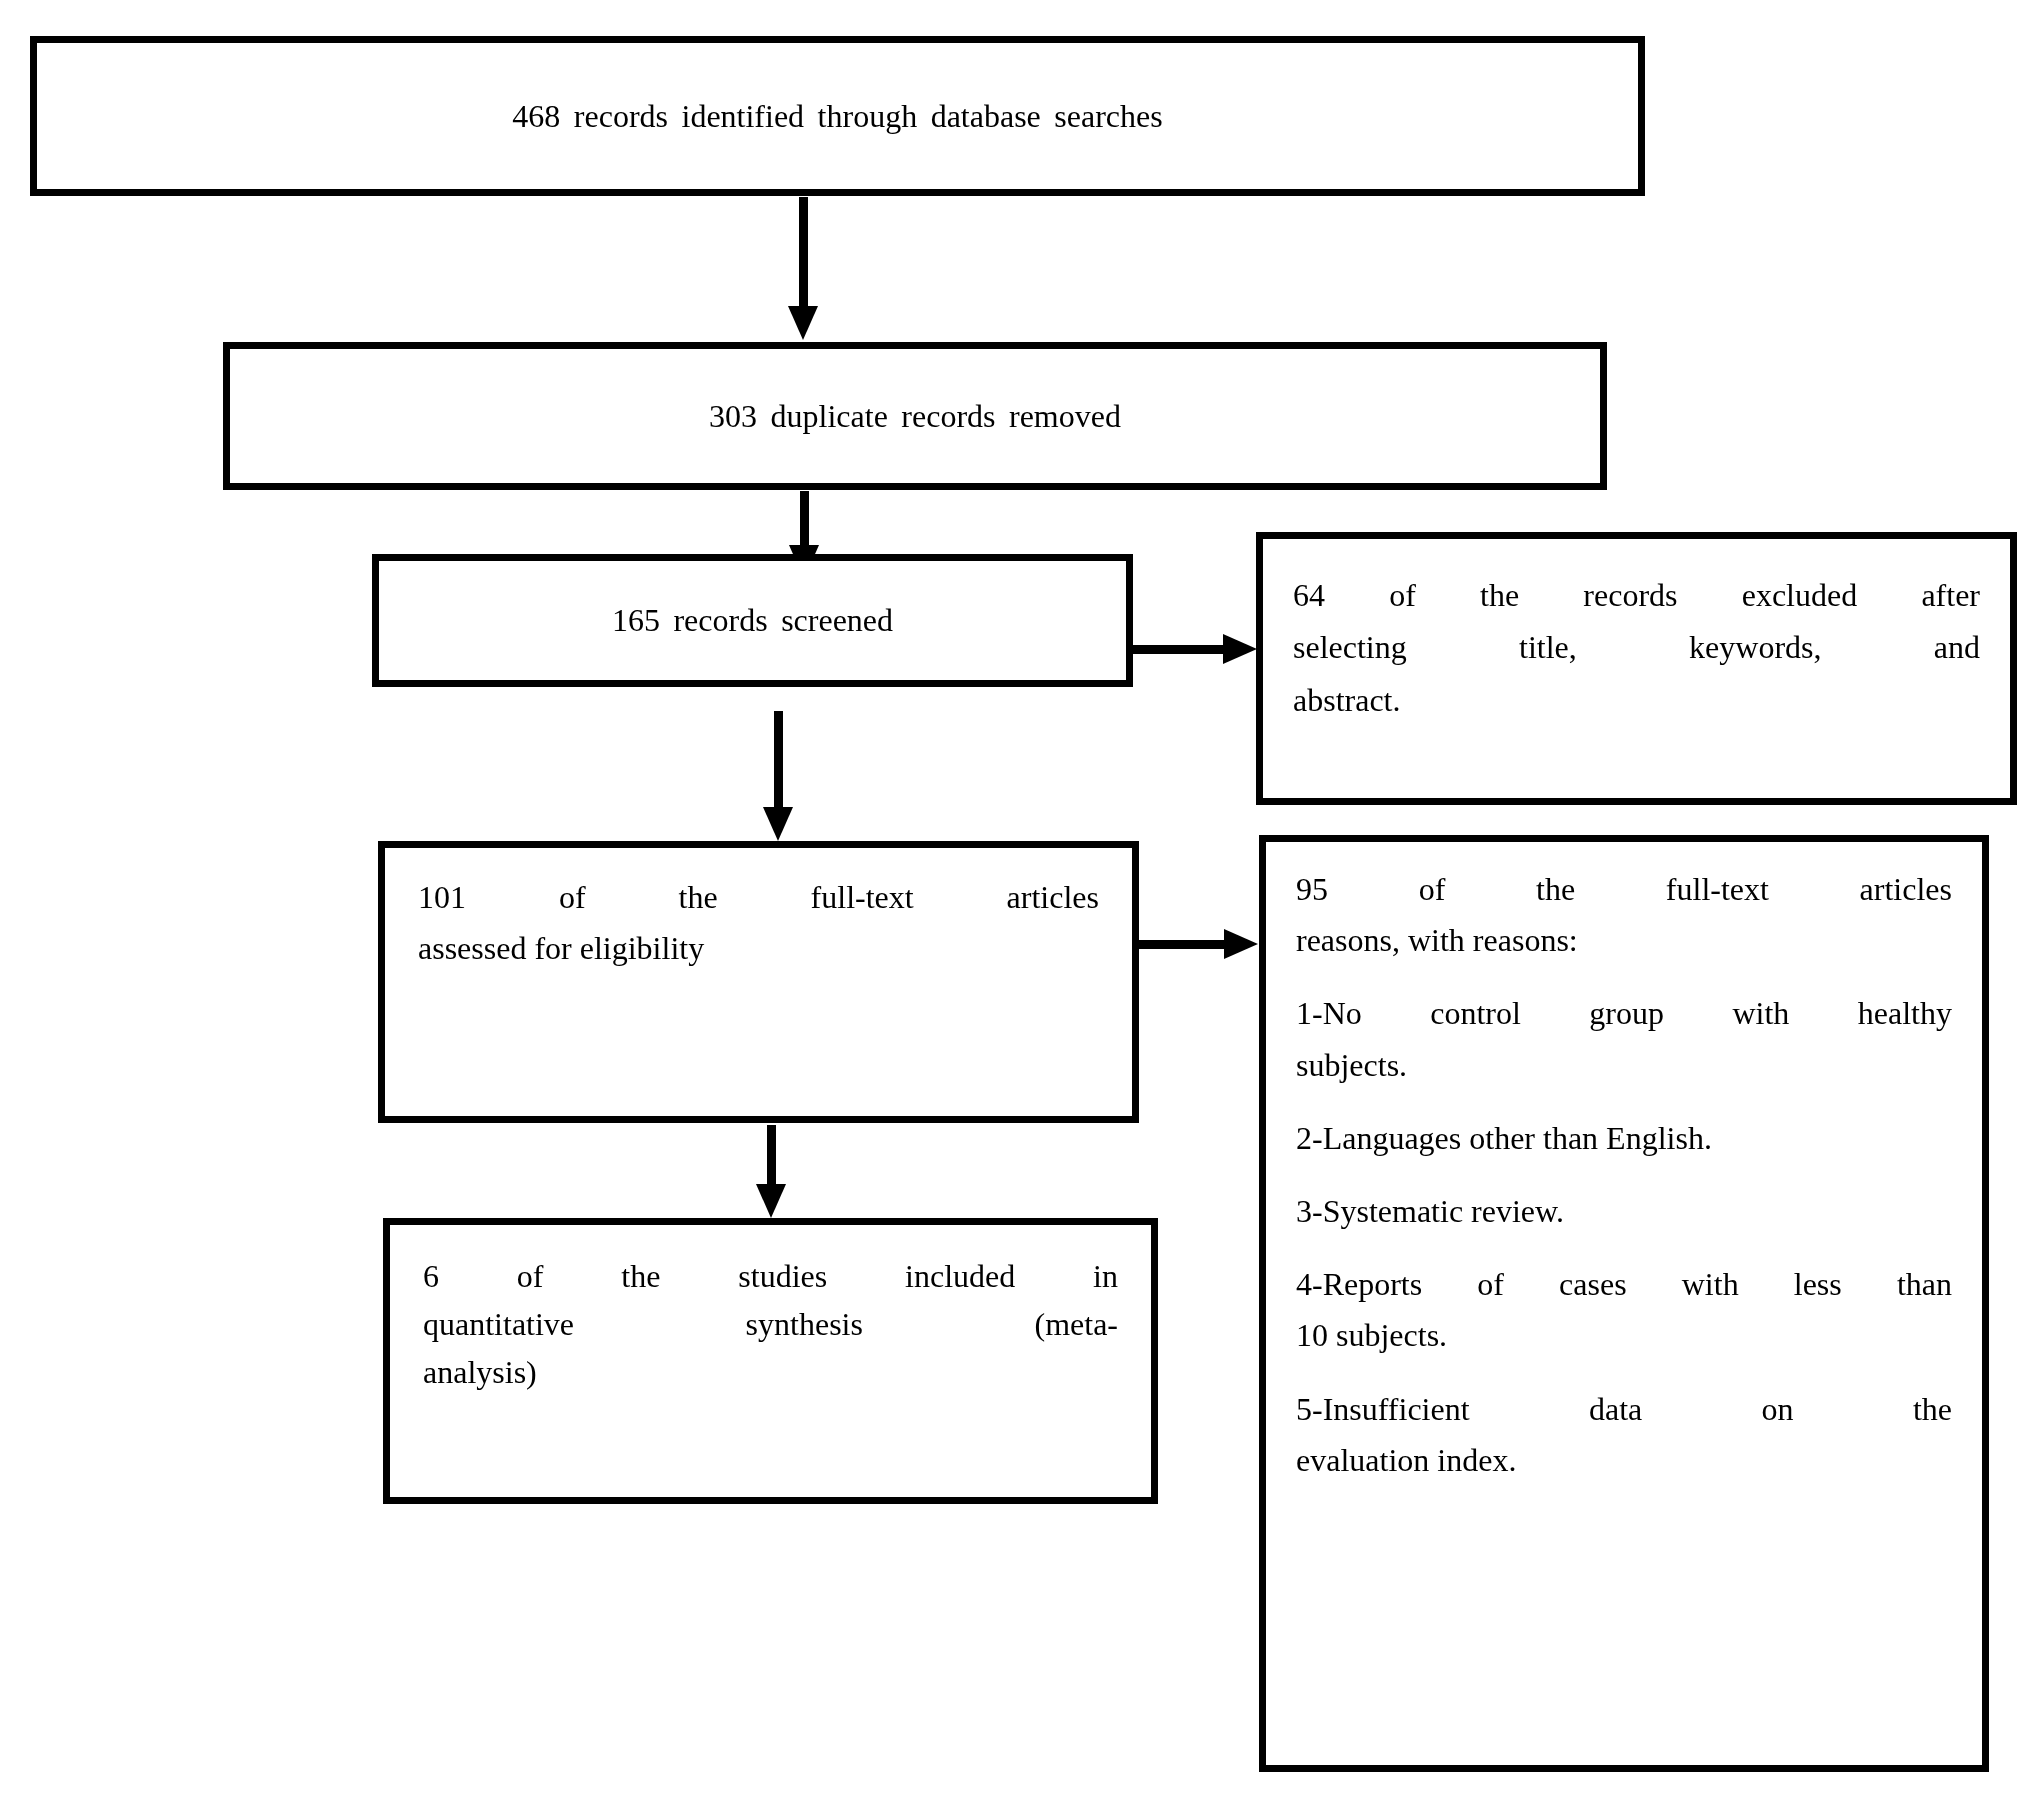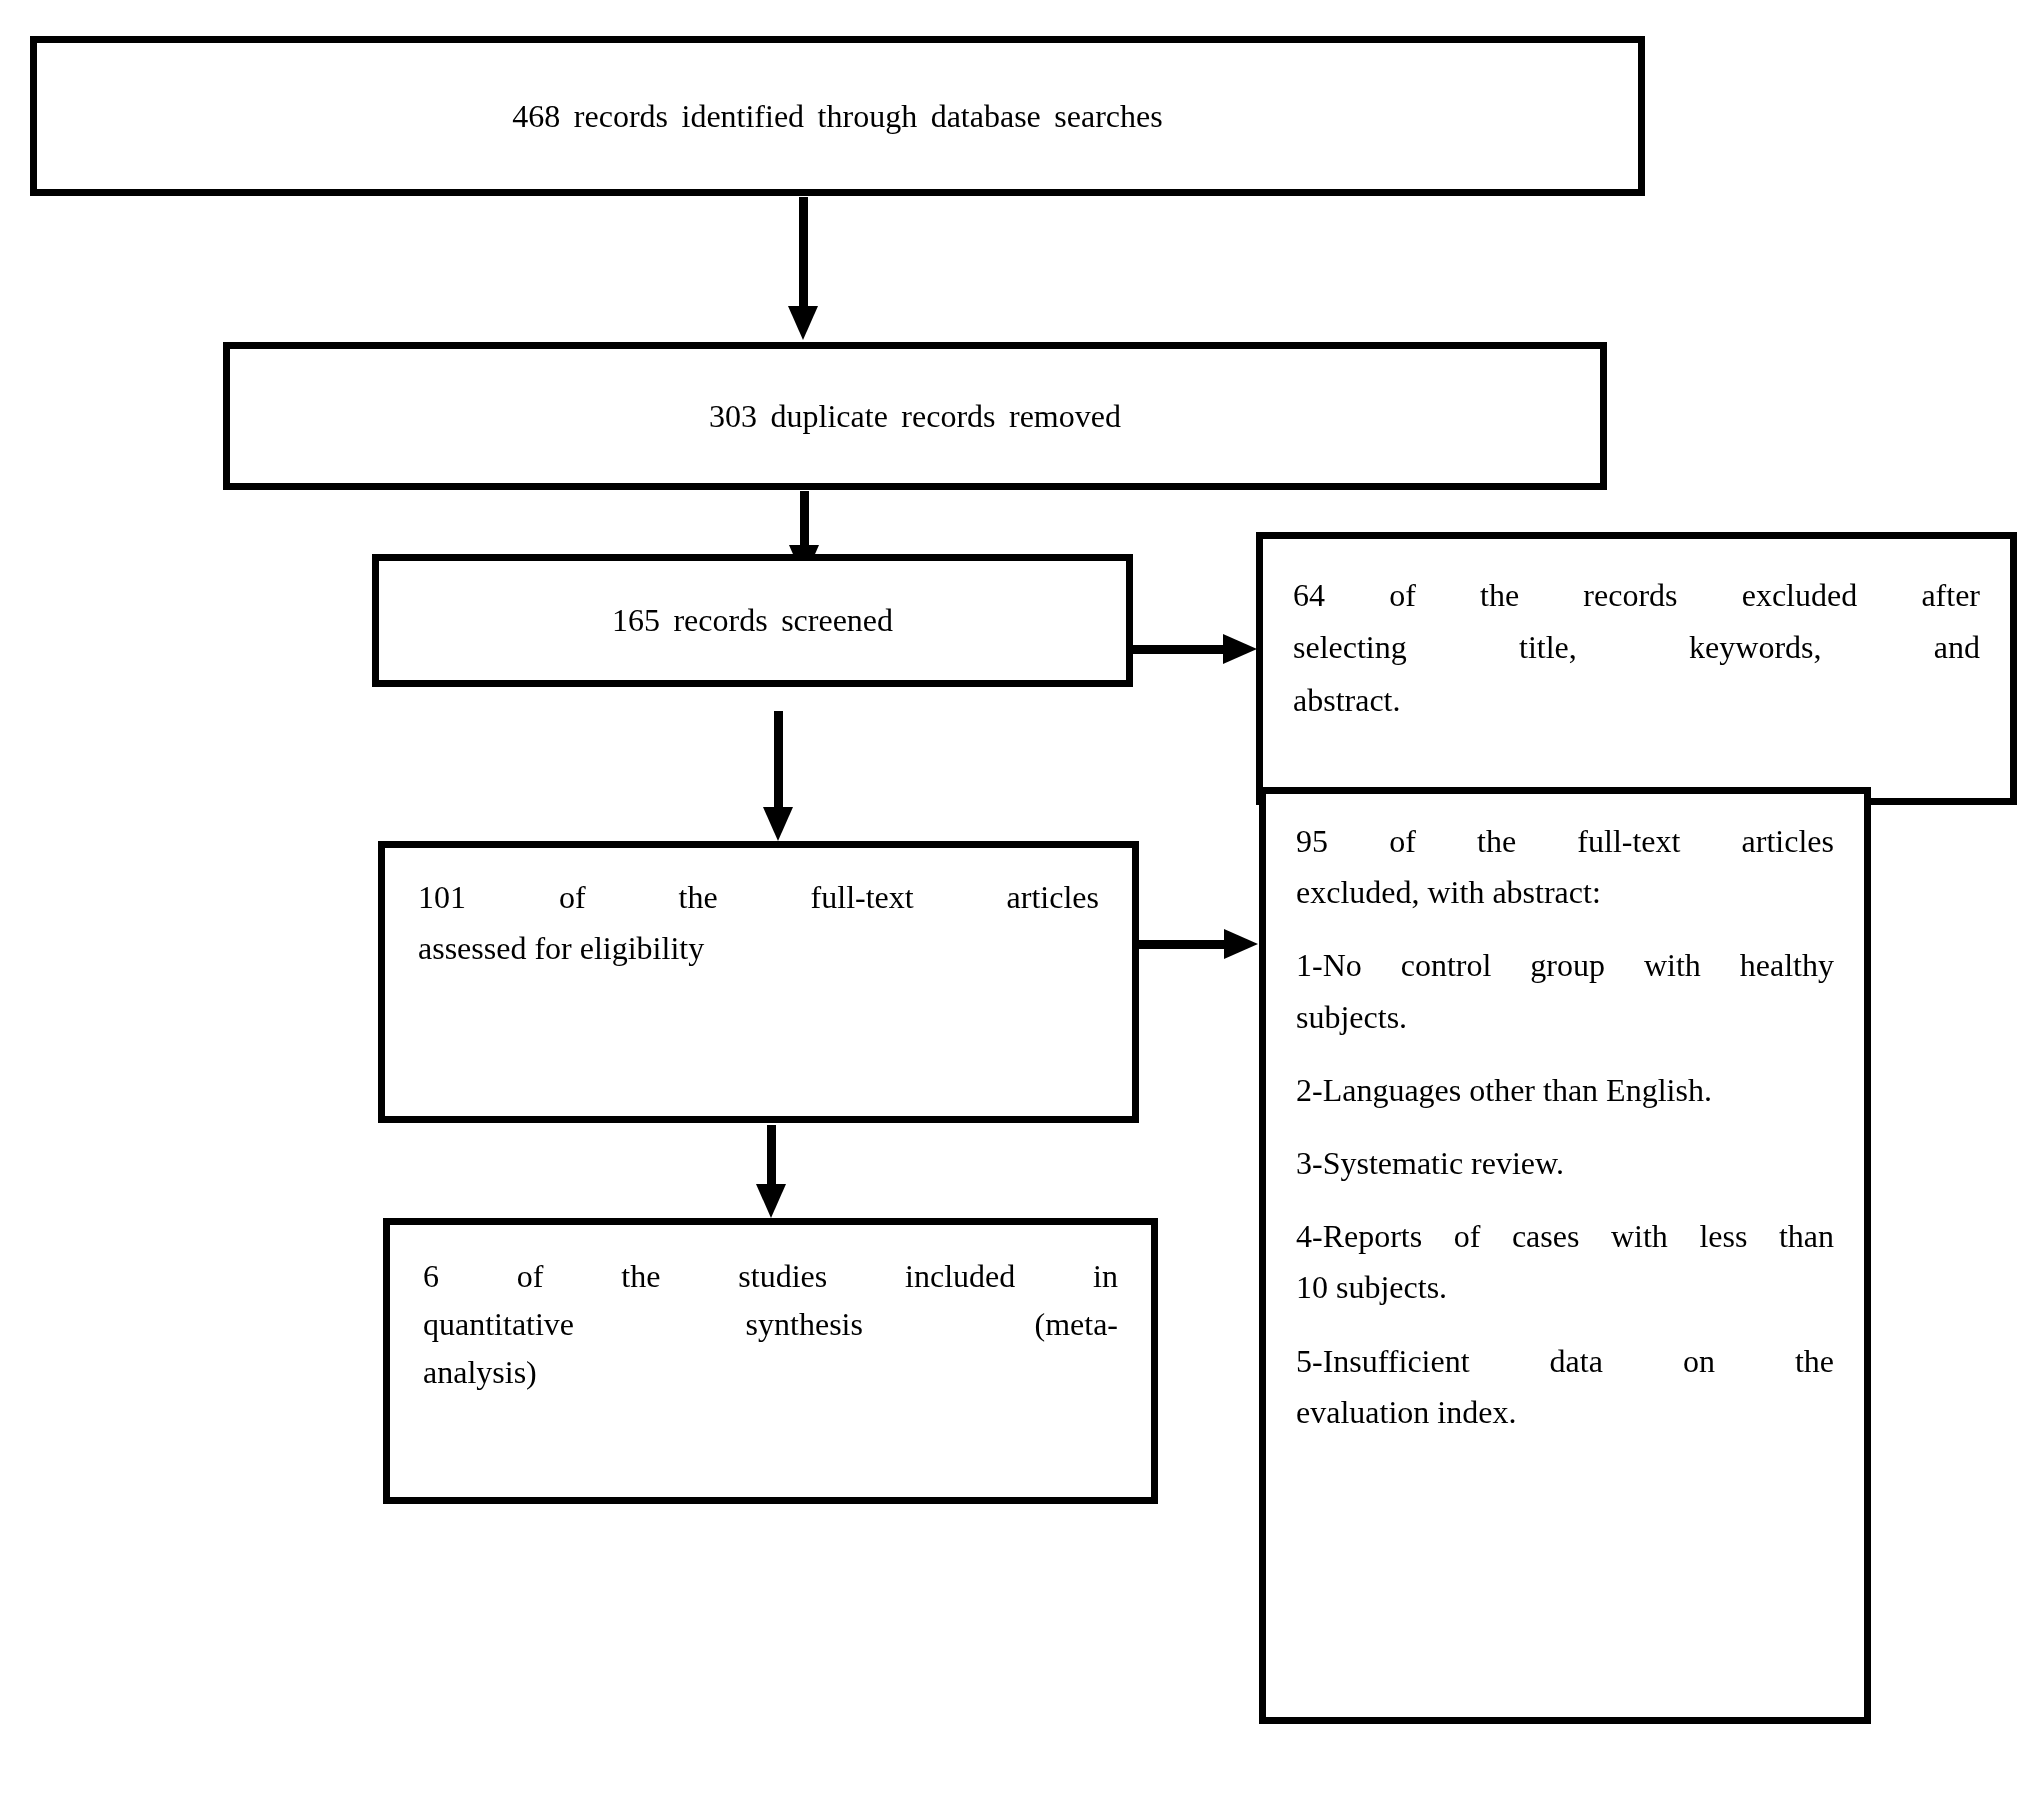--- a/index.html
+++ b/index.html
@@ -120,24 +120,24 @@
         <div class="line">101 of the full-text articles</div>
         <div class="line line-last">assessed for eligibility</div>
       </div>
     </div>
 
   <div>
     <div class="shaft" style="left:1137px;top:940px;width:88px;height:8.8px"></div>
     <div class="head-right" style="left:1224px;top:929px"></div>
   </div>
 
-  <div class="box jbox" id="box-fulltext-excluded" style="left:1259px;top:787px;width:612px;height:937px">
+  <div class="box jbox" id="box-fulltext-excluded" style="left:1259px;top:835px;width:730px;height:937px">
       <div class="para">
         <div class="line">95 of the full-text articles</div>
-        <div class="line line-last">excluded, with abstract:</div>
+        <div class="line line-last">reasons, with reasons:</div>
       </div>
       <div class="para">
         <div class="line">1-No control group with healthy</div>
         <div class="line line-last">subjects.</div>
       </div>
       <div class="para">
         <div class="line line-last">2-Languages other than English.</div>
       </div>
       <div class="para">
         <div class="line line-last">3-Systematic review.</div>

